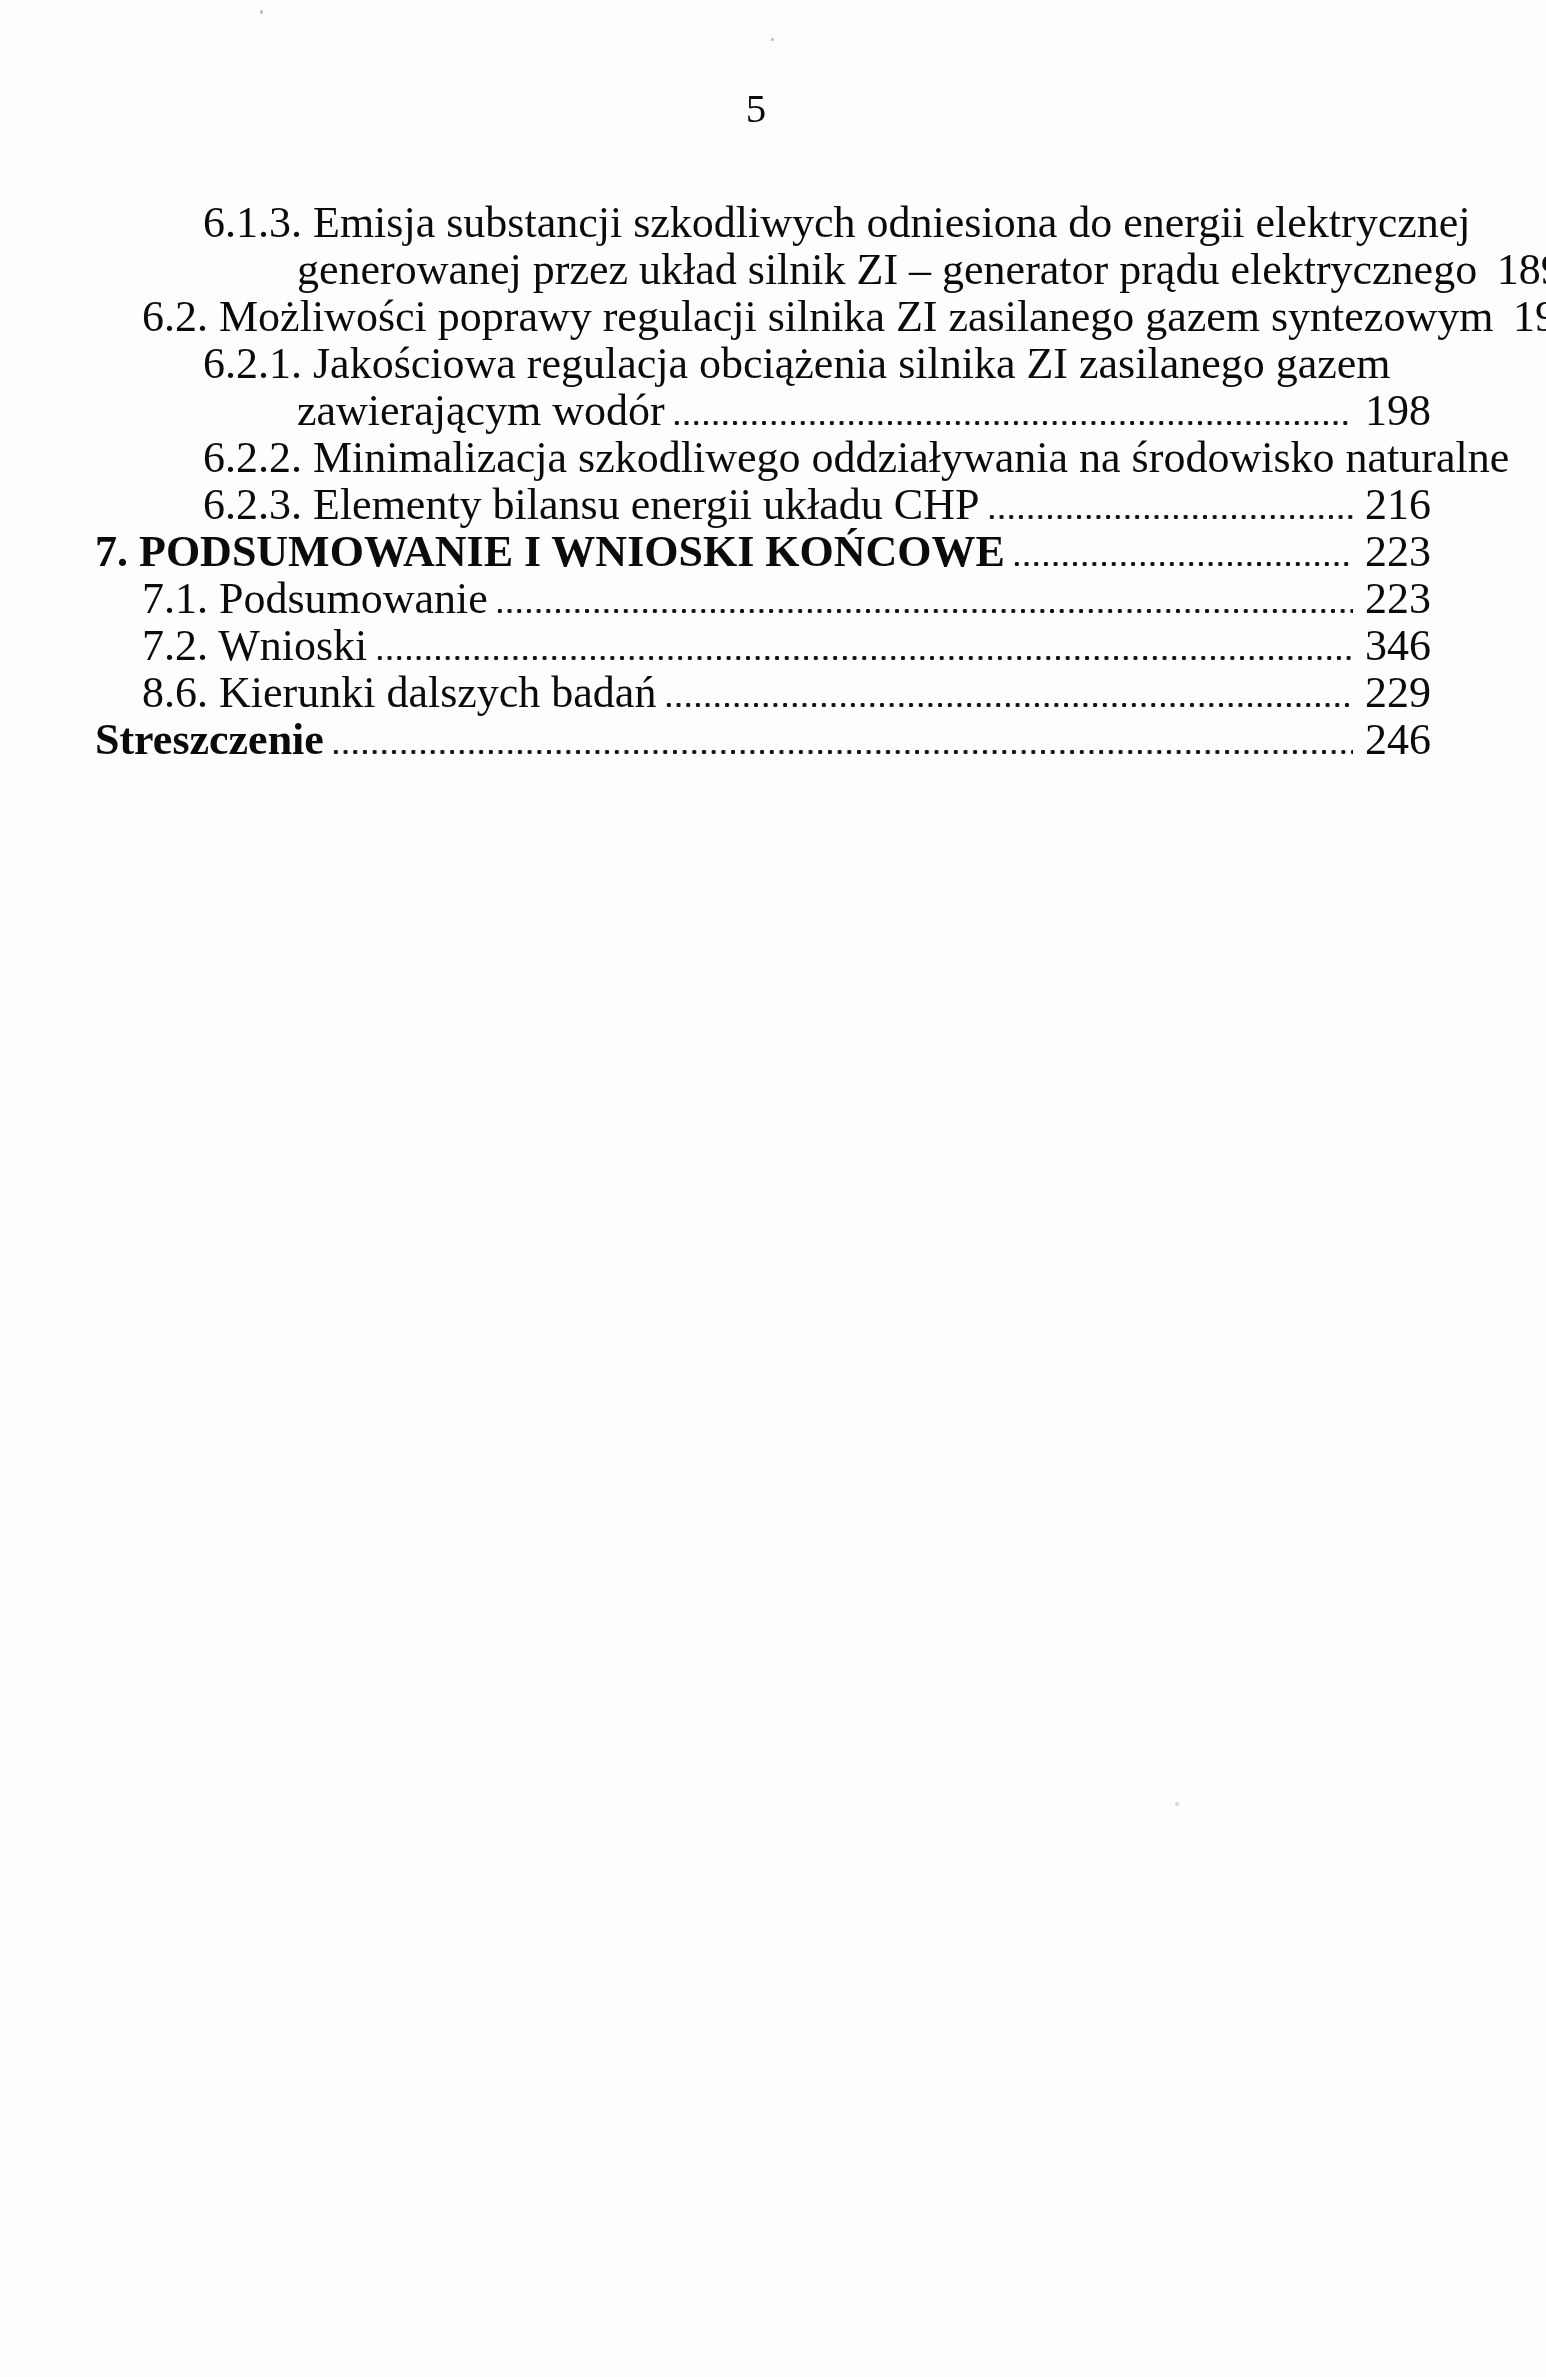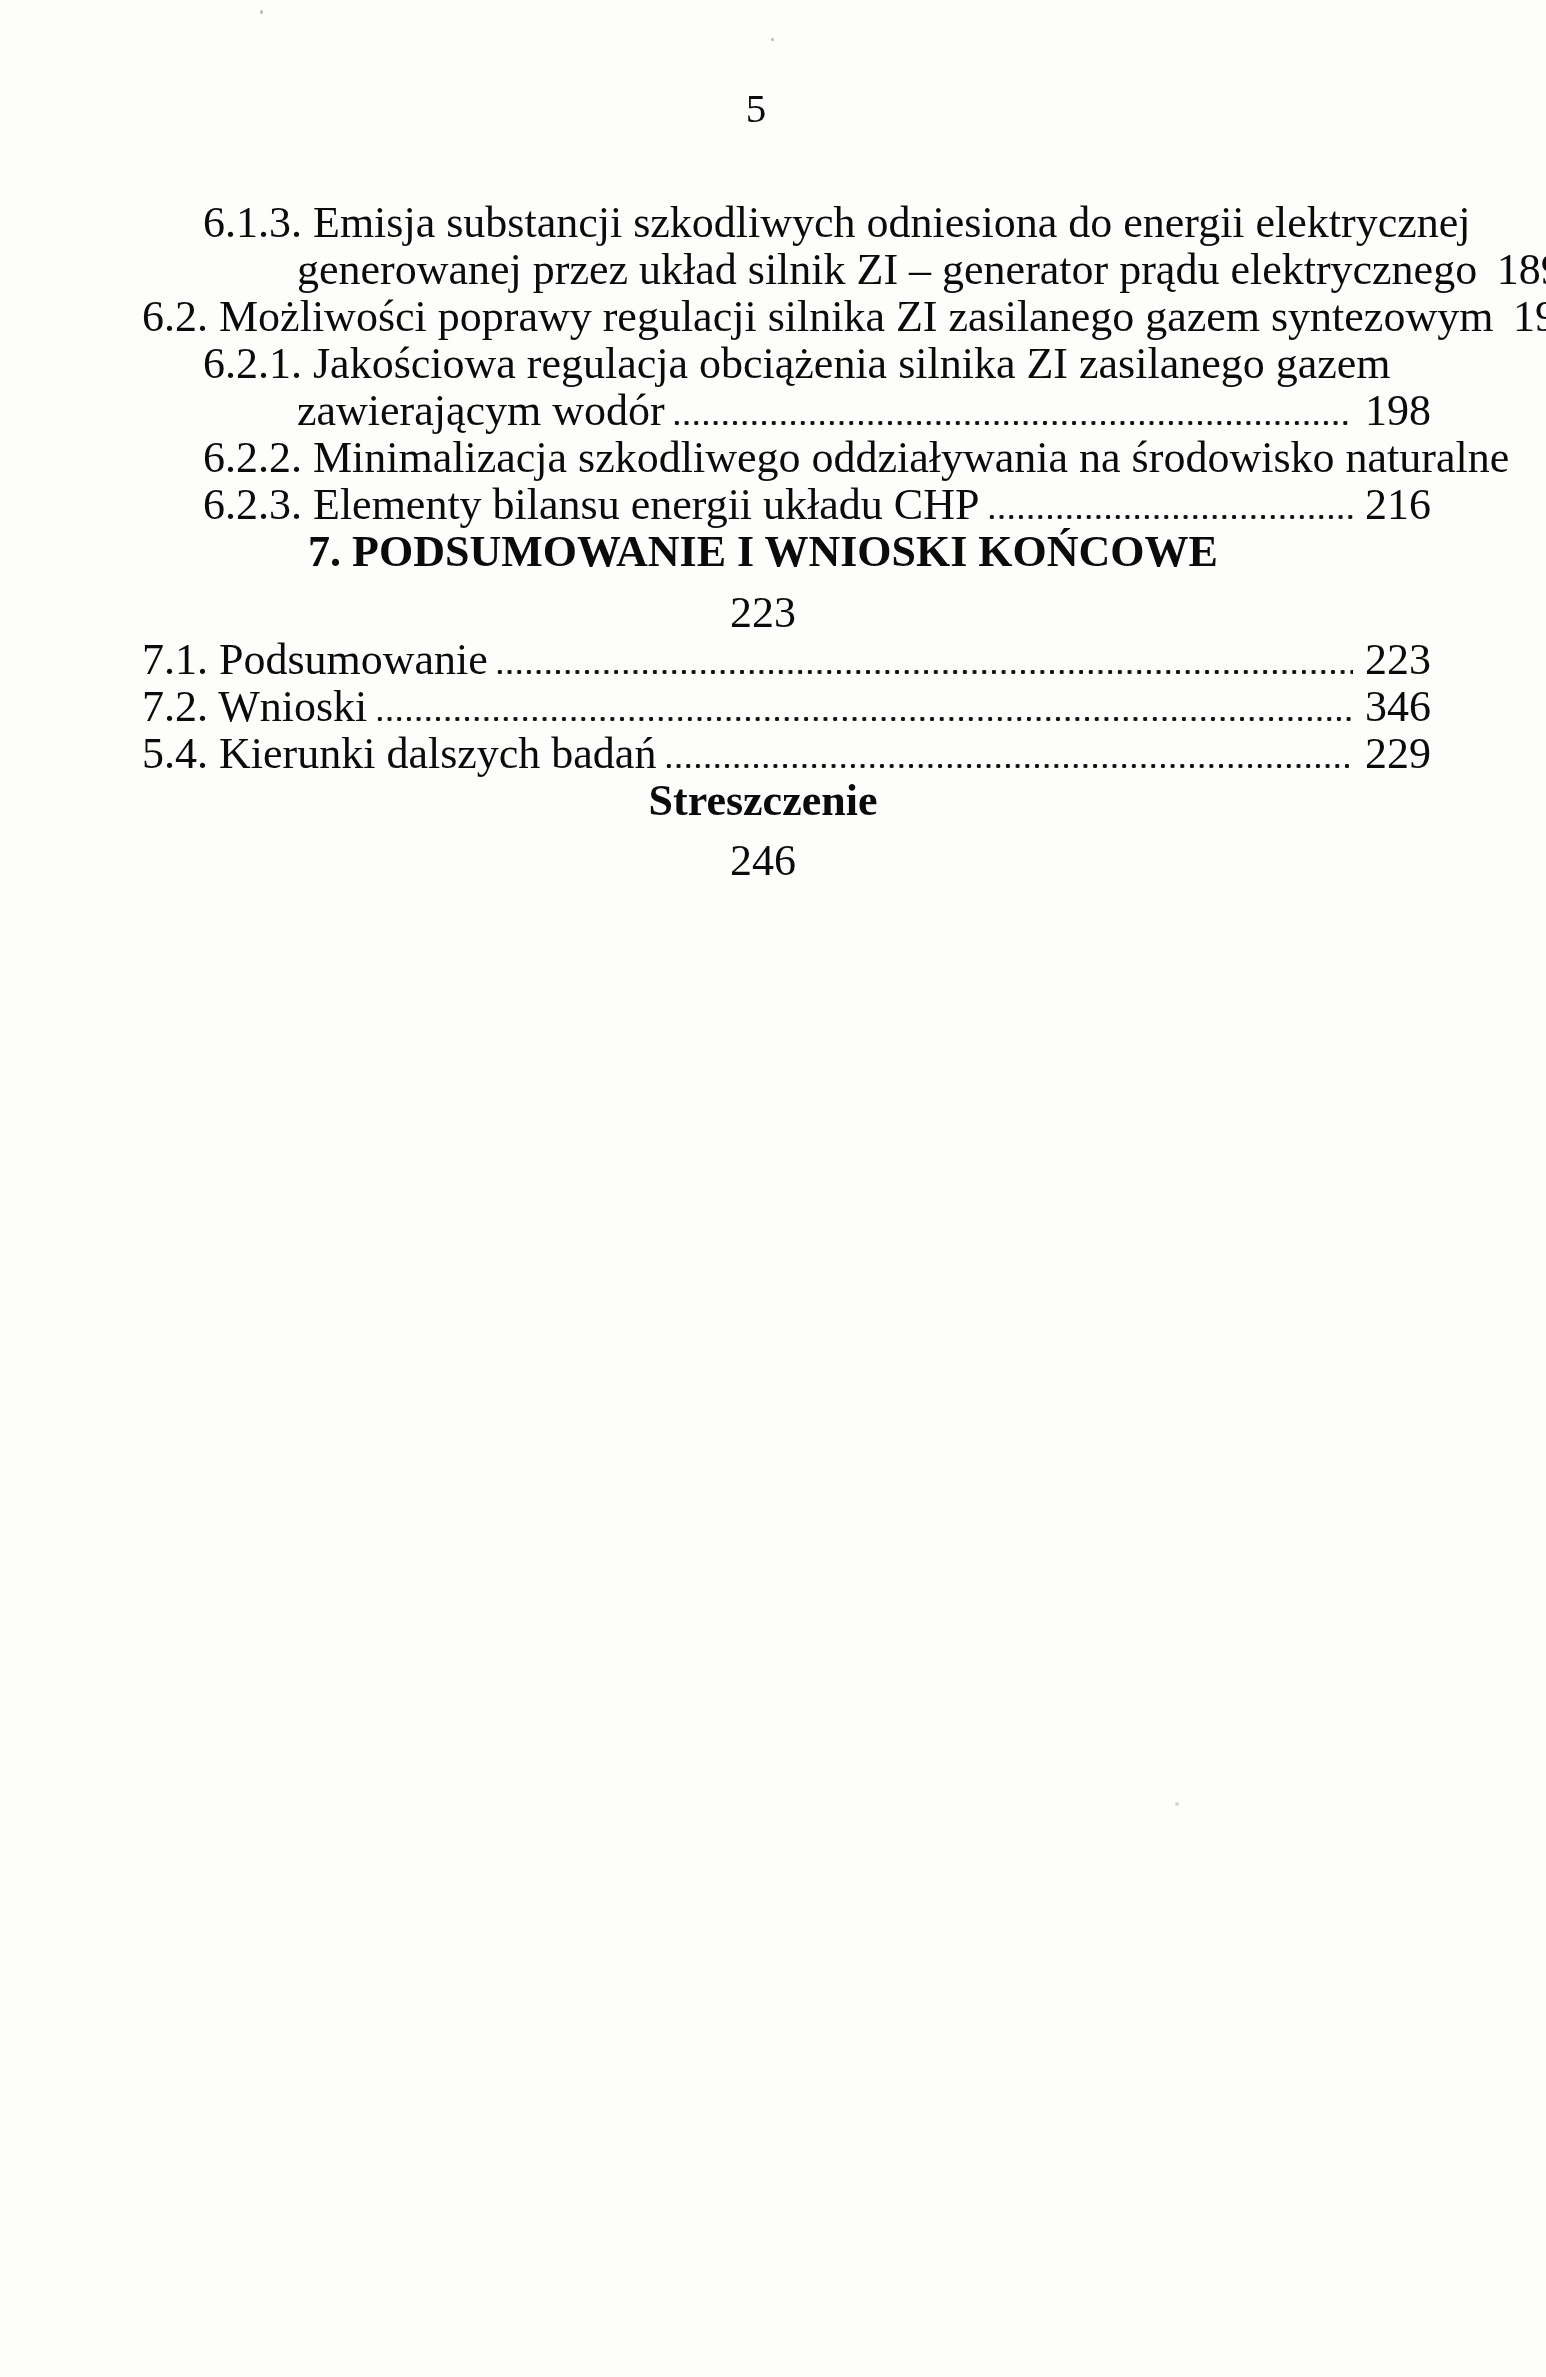--- a/index.html
+++ b/index.html
@@ -33,21 +33,21 @@
     min-width:0;
     align-self:flex-end;
     height:6px;
     margin:0 12px 7.6px 7.6px;
     background-image:radial-gradient(circle,#101010 1.9px,transparent 2.5px);
     background-size:9.7px 6px;
     background-position:left center;
     background-repeat:repeat-x;
   }
   .num{flex:0 0 auto;font-weight:normal;}
-  .lvl-a{padding-left:0;flex-direction:column;}
+  .lvl-a{padding-left:0;}
   .lvl-b{padding-left:47px;}
   .lvl-c{padding-left:108px;}
   .cont{padding-left:202px;}
   .bold{font-weight:bold;}
   .speck{position:absolute;border-radius:50%;background:#8a8a8a;opacity:.55;}
   .speck.s1{left:260px;top:10.2px;width:3.4px;height:3.4px;}
   .speck.s2{left:771px;top:38px;width:2.5px;height:2.5px;}
   .speck.s3{left:1175px;top:1802px;width:4.2px;height:4.2px;opacity:.35;}
 </style>
 </head>
@@ -105,21 +105,21 @@
       <span class="num">223</span>
     </div>
 
     <div class="row lvl-b">
       <span class="t">7.2. Wnioski</span>
       <span class="leader"></span>
       <span class="num">346</span>
     </div>
 
     <div class="row lvl-b">
-      <span class="t">5.4. Kierunki dalszych badań</span>
+      <span class="t">8.6. Kierunki dalszych badań</span>
       <span class="leader"></span>
       <span class="num">229</span>
     </div>
 
 
     <div class="row lvl-a">
       <span class="t bold">Streszczenie</span>
       <span class="leader"></span>
       <span class="num">246</span>
     </div>

